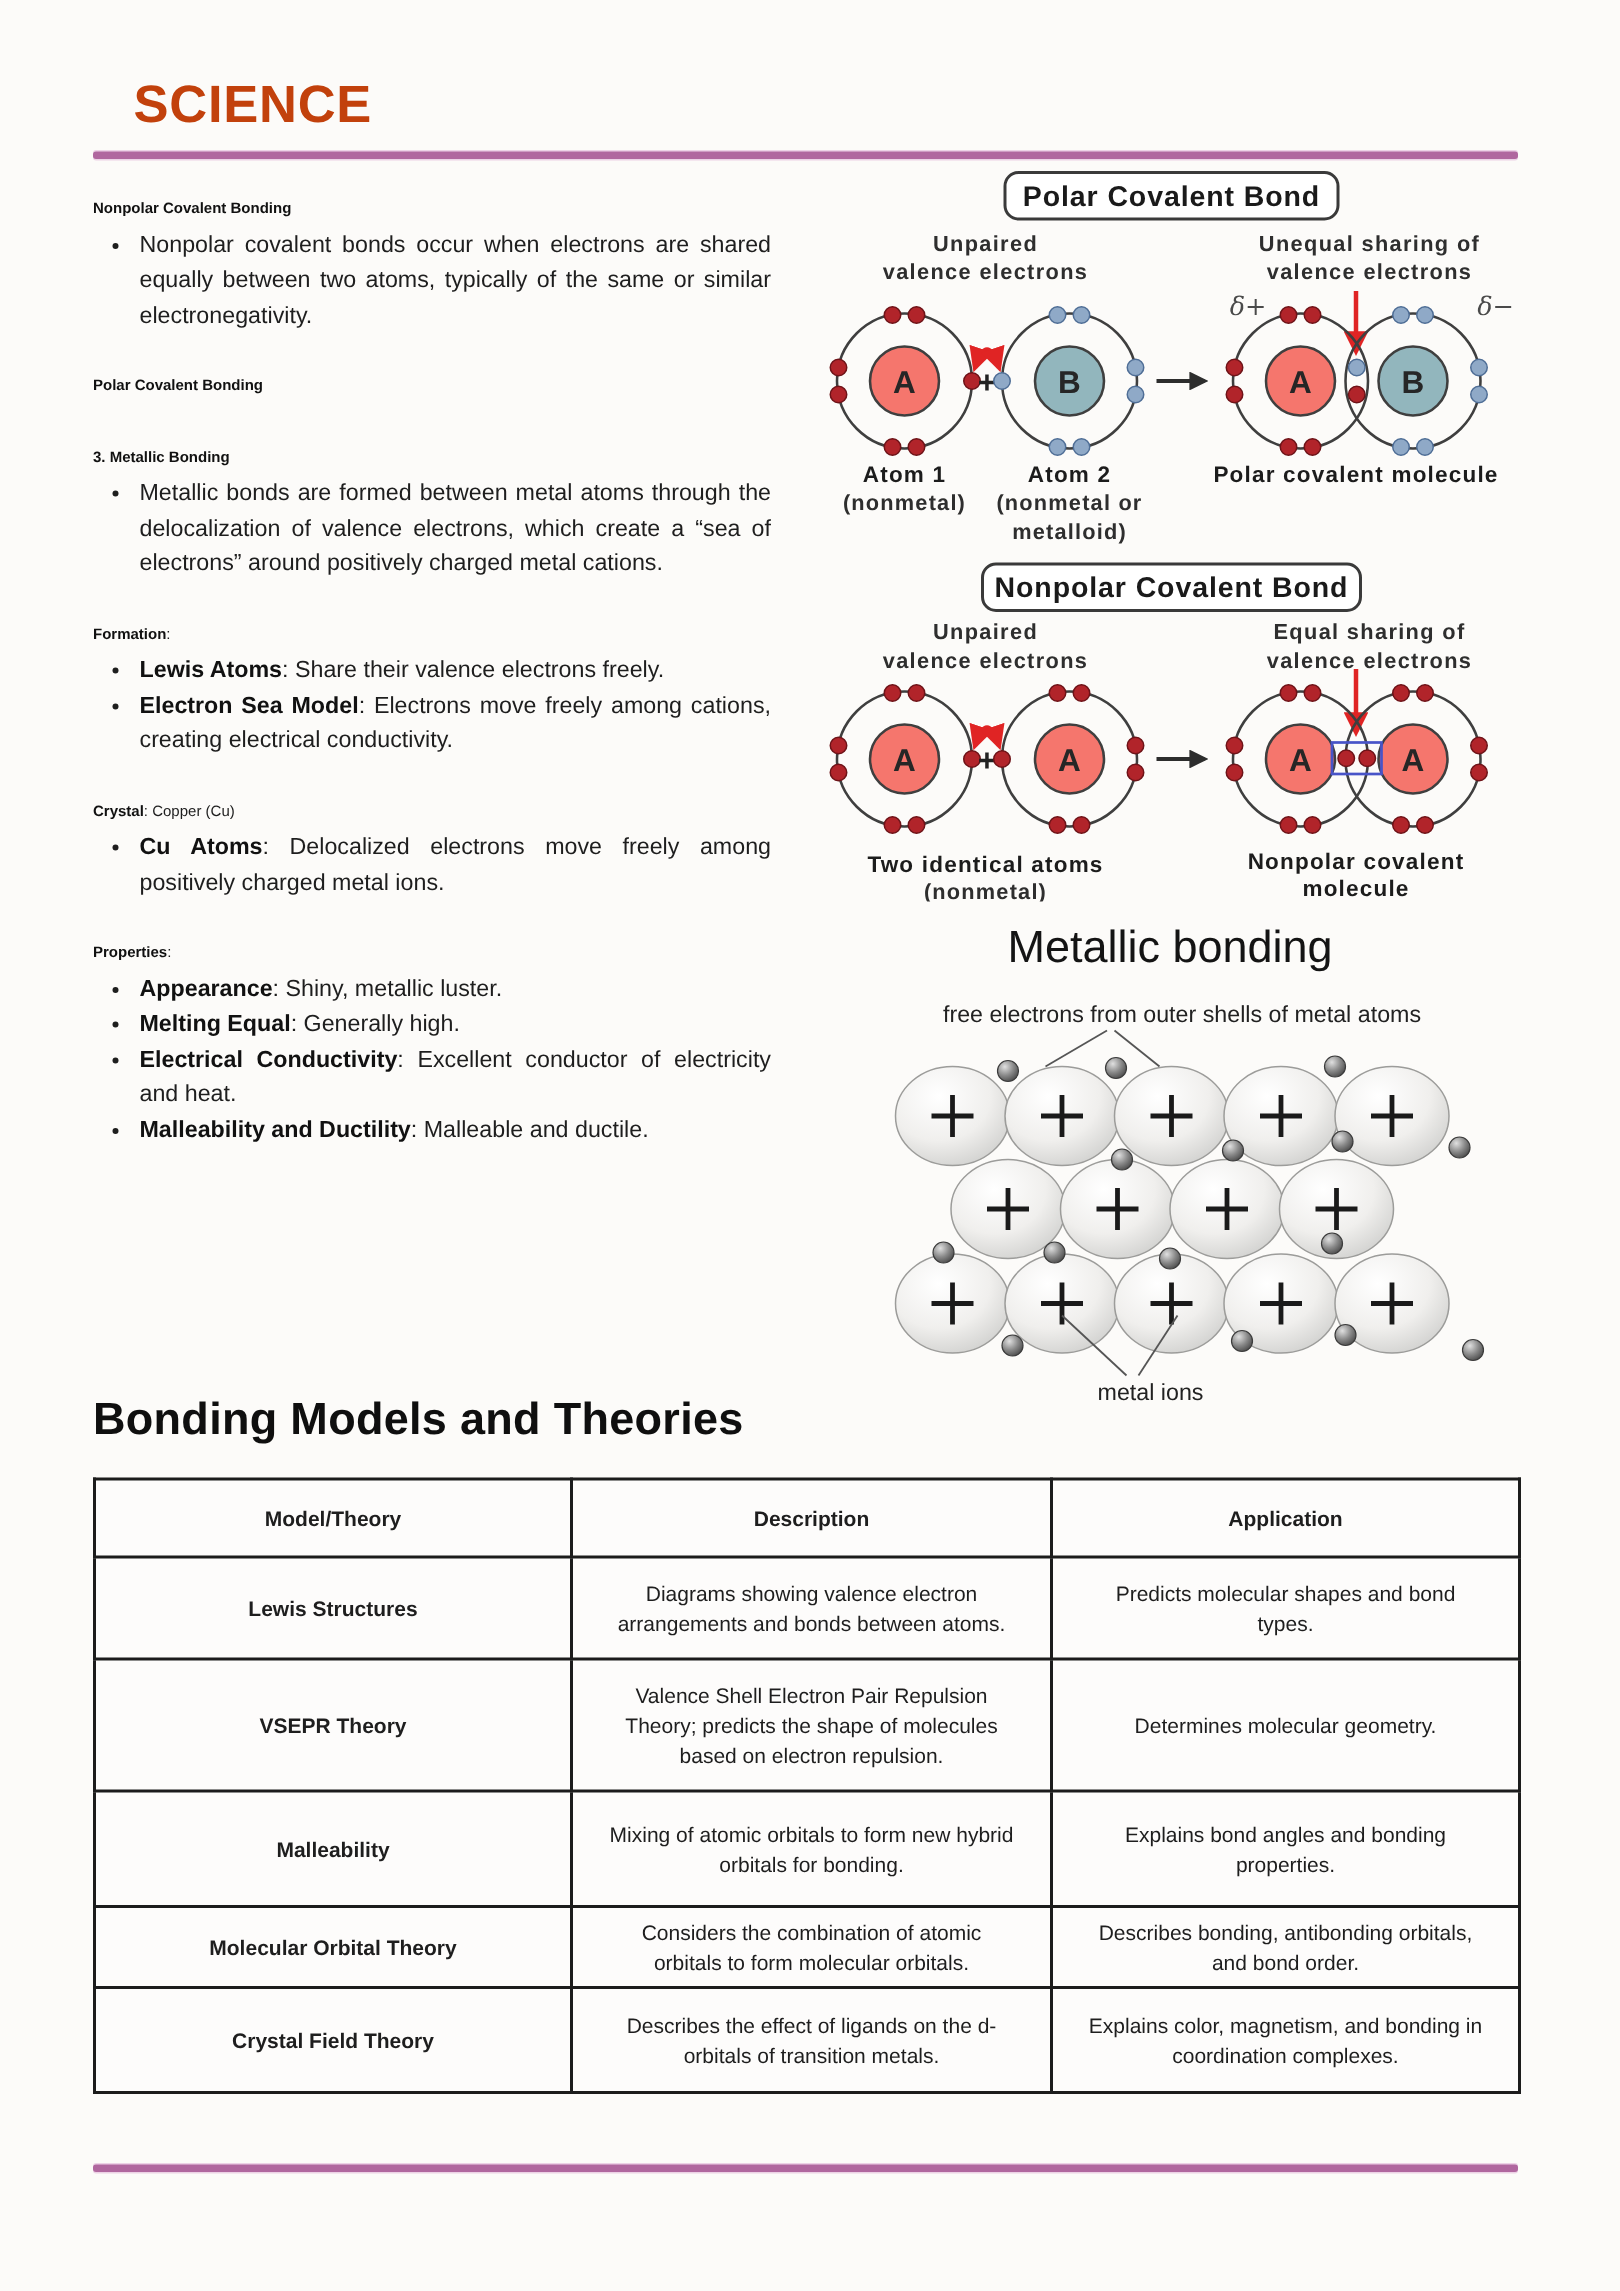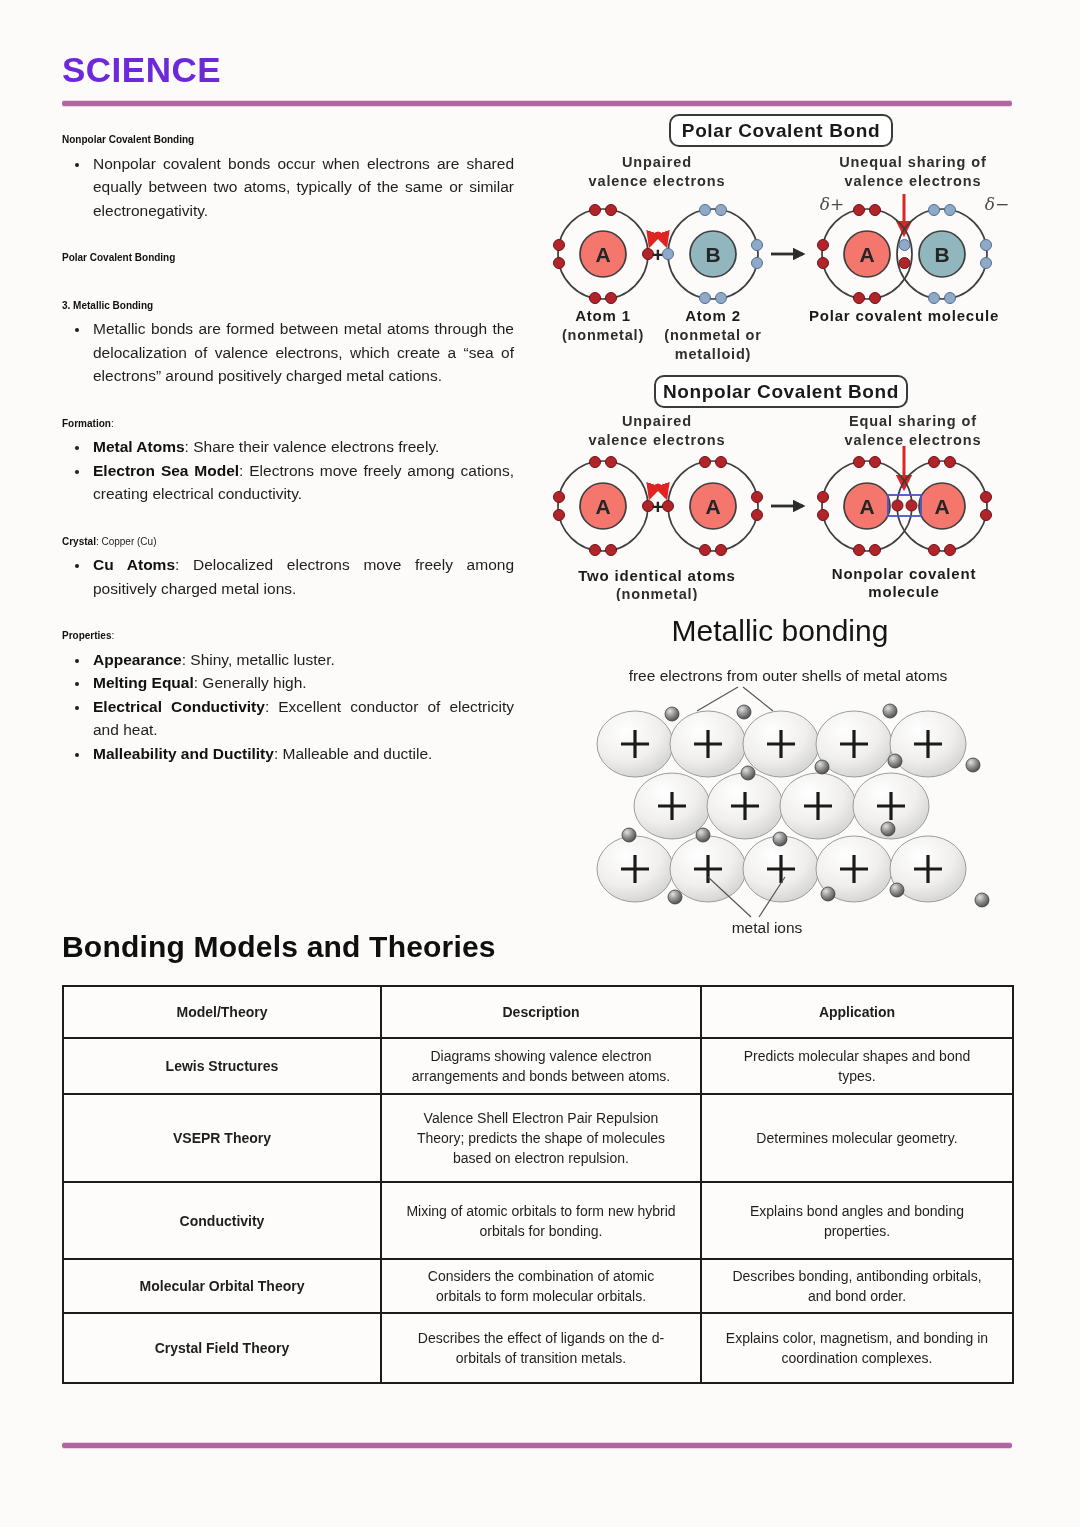--- a/index.html
+++ b/index.html
@@ -10,21 +10,21 @@
     font-family:"Liberation Sans", sans-serif;
     color:#1e1e1e;
     position:relative;
     overflow:hidden;
   }
   .page { position:absolute; left:62px; top:0; width:950px; }
 
   
   .doc-title {
     margin-top:50px;
-    font-size:35px; font-weight:bold; color:#6d28d9; letter-spacing:0.5px;
+    font-size:35px; font-weight:bold; color:#c2410c; letter-spacing:0.5px;margin-left:27px;
   }
   .accent-rule {
     margin-top:11px; height:5px; background:#b0679f; border-radius:2px;
     box-shadow:0 1px 0 #ecd2e6, 0 -1px 0 #ecd2e6;
   }
   .accent-rule.bottom { position:absolute; left:62px; top:1443px; width:950px; margin:0; }
 
   
   .columns { position:relative; height:810px; margin-top:0; }
   .col-left { position:absolute; left:0; top:22px; width:452px; }
@@ -57,21 +57,21 @@
   
   .models-h { margin-top:14px; font-size:30px; font-weight:bold; color:#0f0f0f; letter-spacing:0.2px; }
   table.models { margin-top:21px; width:950px; border-collapse:collapse; table-layout:fixed; }
   table.models th, table.models td {
     border:2px solid #1c1c1c; text-align:center; vertical-align:middle;
     font-size:14px; line-height:20px; padding:6px 22px; background:#fdfcfb;
   }
   table.models th { font-weight:bold; height:52px; }
   table.models td.model { font-weight:bold; }
   col.c1 { width:318px; } col.c2 { width:320px; } col.c3 { width:312px; }
-  tr.h1 { height:56px; } tr.h2 { height:88px; } tr.h3 { height:77px; }
+  tr.h1 { height:68px; } tr.h2 { height:88px; } tr.h3 { height:77px; }
   tr.h4 { height:48px; } tr.h5 { height:70px; }
 </style>
 </head>
 <body>
 
 <div class="page">
 
   <div class="doc-title">SCIENCE</div>
   <div class="accent-rule"></div>
 
@@ -93,21 +93,21 @@
       <div class="sec">
         <div class="sec-h"><b>3. Metallic Bonding</b><span class="rest"></span></div>
         <ul>
             <li><span>Metallic bonds are formed between metal atoms through the delocalization of valence electrons, which create a “sea of electrons” around positively charged metal cations.</span></li>
           </ul>
       </div>
 
       <div class="sec">
         <div class="sec-h"><b>Formation</b><span class="rest">:</span></div>
         <ul>
-          <li><b>Metal Atoms</b><span>: Share their valence electrons freely.</span></li>
+          <li><b>Lewis Atoms</b><span>: Share their valence electrons freely.</span></li>
           <li><b>Electron Sea Model</b><span>: Electrons move freely among cations, creating electrical conductivity.</span></li>
         </ul>
       </div>
 
       <div class="sec">
         <div class="sec-h"><b>Crystal</b><span class="rest">: Copper (Cu)</span></div>
         <ul>
           <li><b>Cu Atoms</b><span>: Delocalized electrons move freely among positively charged metal ions.</span></li>
         </ul>
       </div>
@@ -389,21 +389,21 @@
         <td class="model">Lewis Structures</td>
         <td>Diagrams showing valence electron arrangements and bonds between atoms.</td>
         <td>Predicts molecular shapes and bond types.</td>
       </tr>
       <tr class="h2">
         <td class="model">VSEPR Theory</td>
         <td>Valence Shell Electron Pair Repulsion Theory; predicts the shape of molecules based on electron repulsion.</td>
         <td>Determines molecular geometry.</td>
       </tr>
       <tr class="h3">
-        <td class="model">Conductivity</td>
+        <td class="model">Malleability</td>
         <td>Mixing of atomic orbitals to form new hybrid orbitals for bonding.</td>
         <td>Explains bond angles and bonding properties.</td>
       </tr>
       <tr class="h4">
         <td class="model">Molecular Orbital Theory</td>
         <td>Considers the combination of atomic orbitals to form molecular orbitals.</td>
         <td>Describes bonding, antibonding orbitals, and bond order.</td>
       </tr>
       <tr class="h5">
         <td class="model">Crystal Field Theory</td>

